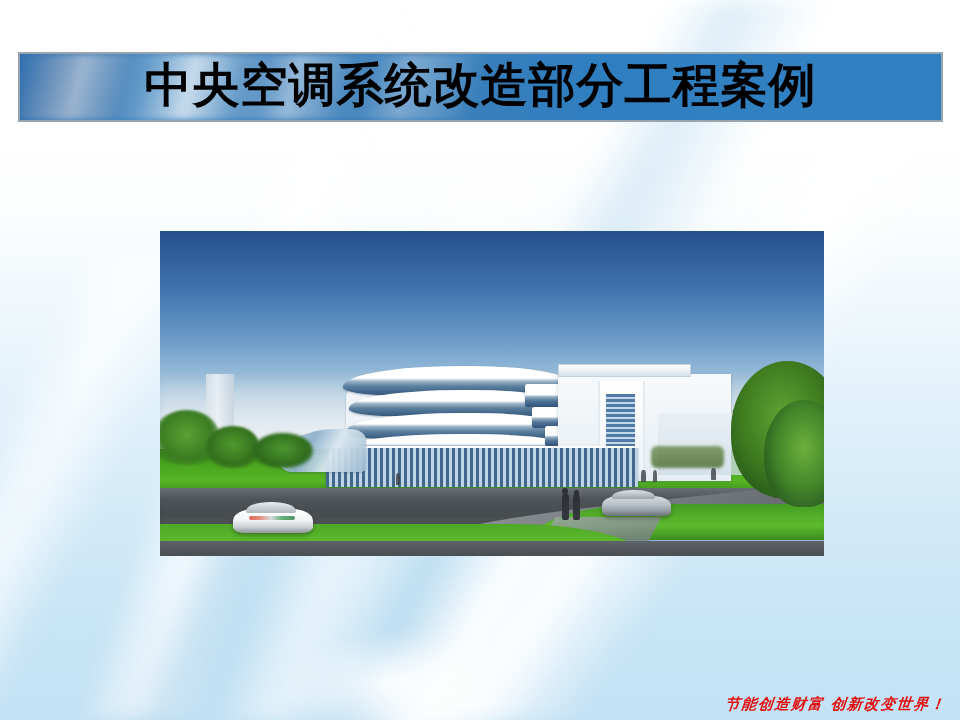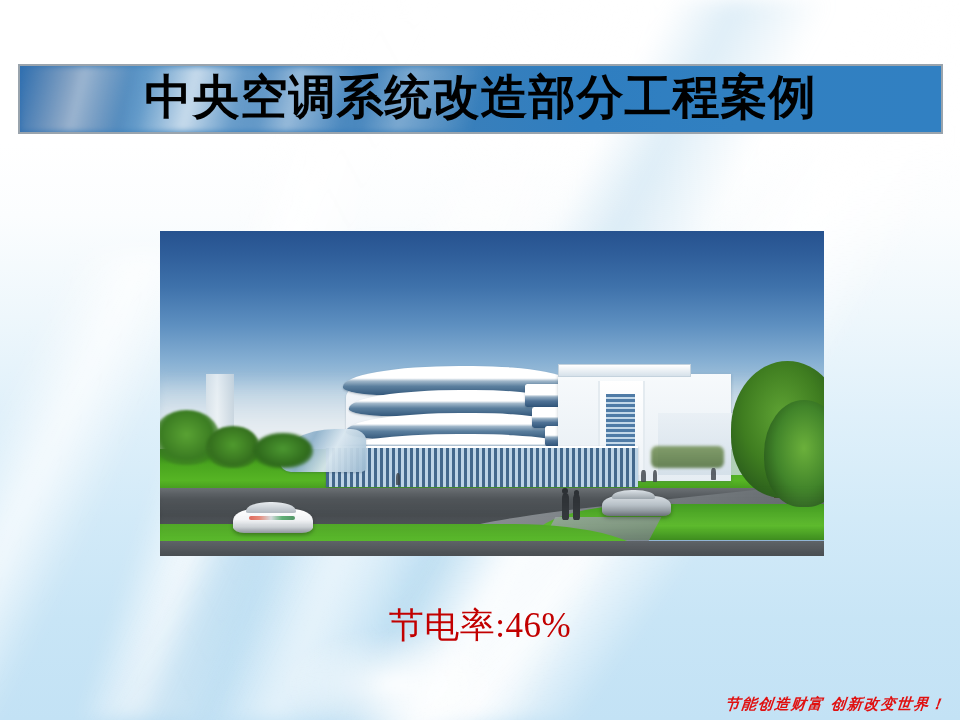--- a/index.html
+++ b/index.html
@@ -67,21 +67,21 @@
     width: 230px;
     height: 90px;
     background: radial-gradient(ellipse at 50% 60%, rgba(255,255,255,.95) 0%, rgba(255,255,255,0) 70%);
     filter: blur(6px);
   }
 
   
   .banner {
     position: absolute;
     left: 18px;
-    top: 64px;
+    top: 52px;
     width: 925px;
     height: 70px;
     border: 2px solid #9aa4ad;
     box-sizing: border-box;
     overflow: hidden;
     background: linear-gradient(90deg,
         #2f6fb0 0%, #3e83bd 14%, #2d74b4 30%, #3a7fba 46%,
         #2f7ec0 62%, #3180c1 78%, #3180c2 100%);
   }
   .banner-sky {
@@ -492,17 +492,16 @@
     <div class="person p2"></div>
     <div class="person p-head2"></div>
     <div class="p-small" style="left:35.5%;top:74.5%"></div>
     <div class="p-small" style="left:72.5%;top:73.5%"></div>
     <div class="p-small" style="left:74.2%;top:73.5%"></div>
     <div class="p-small" style="left:83%;top:73%"></div>
 
     <div class="ph-motionblur"></div>
   </div>
 
-  <div class="stat">节电率:46%</div>
 
   <div class="slogan">节能创造财富 创新改变世界！</div>
 
 </div>
 
 </body></html>

